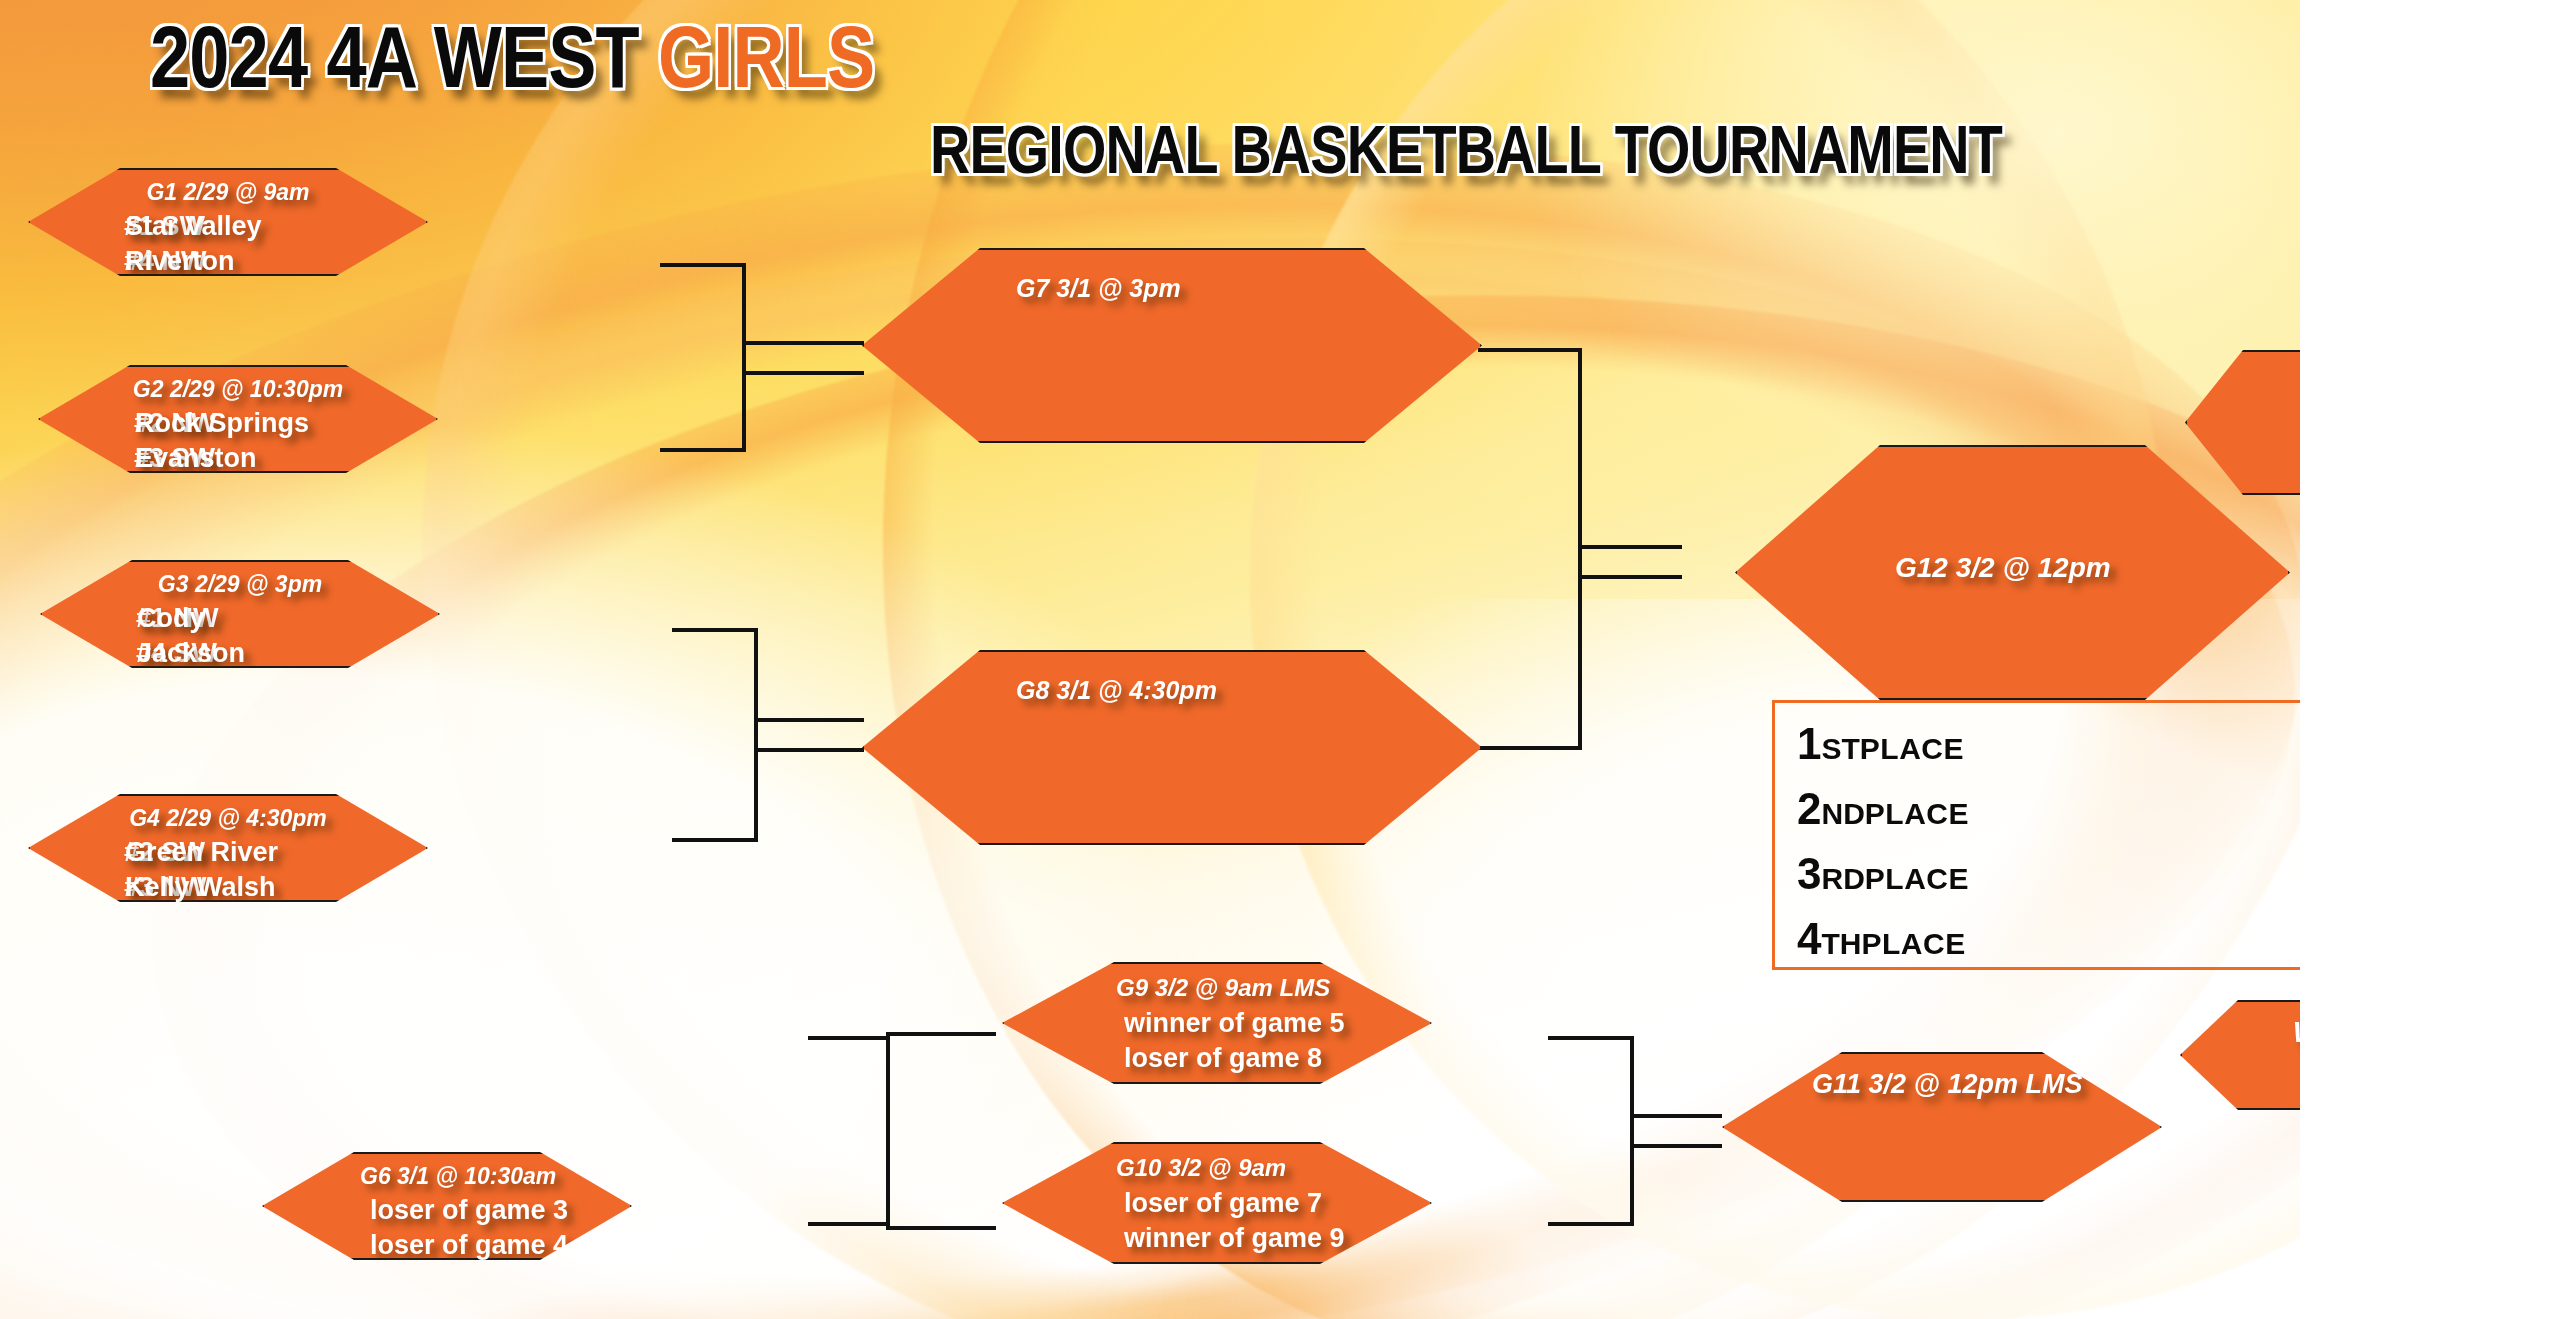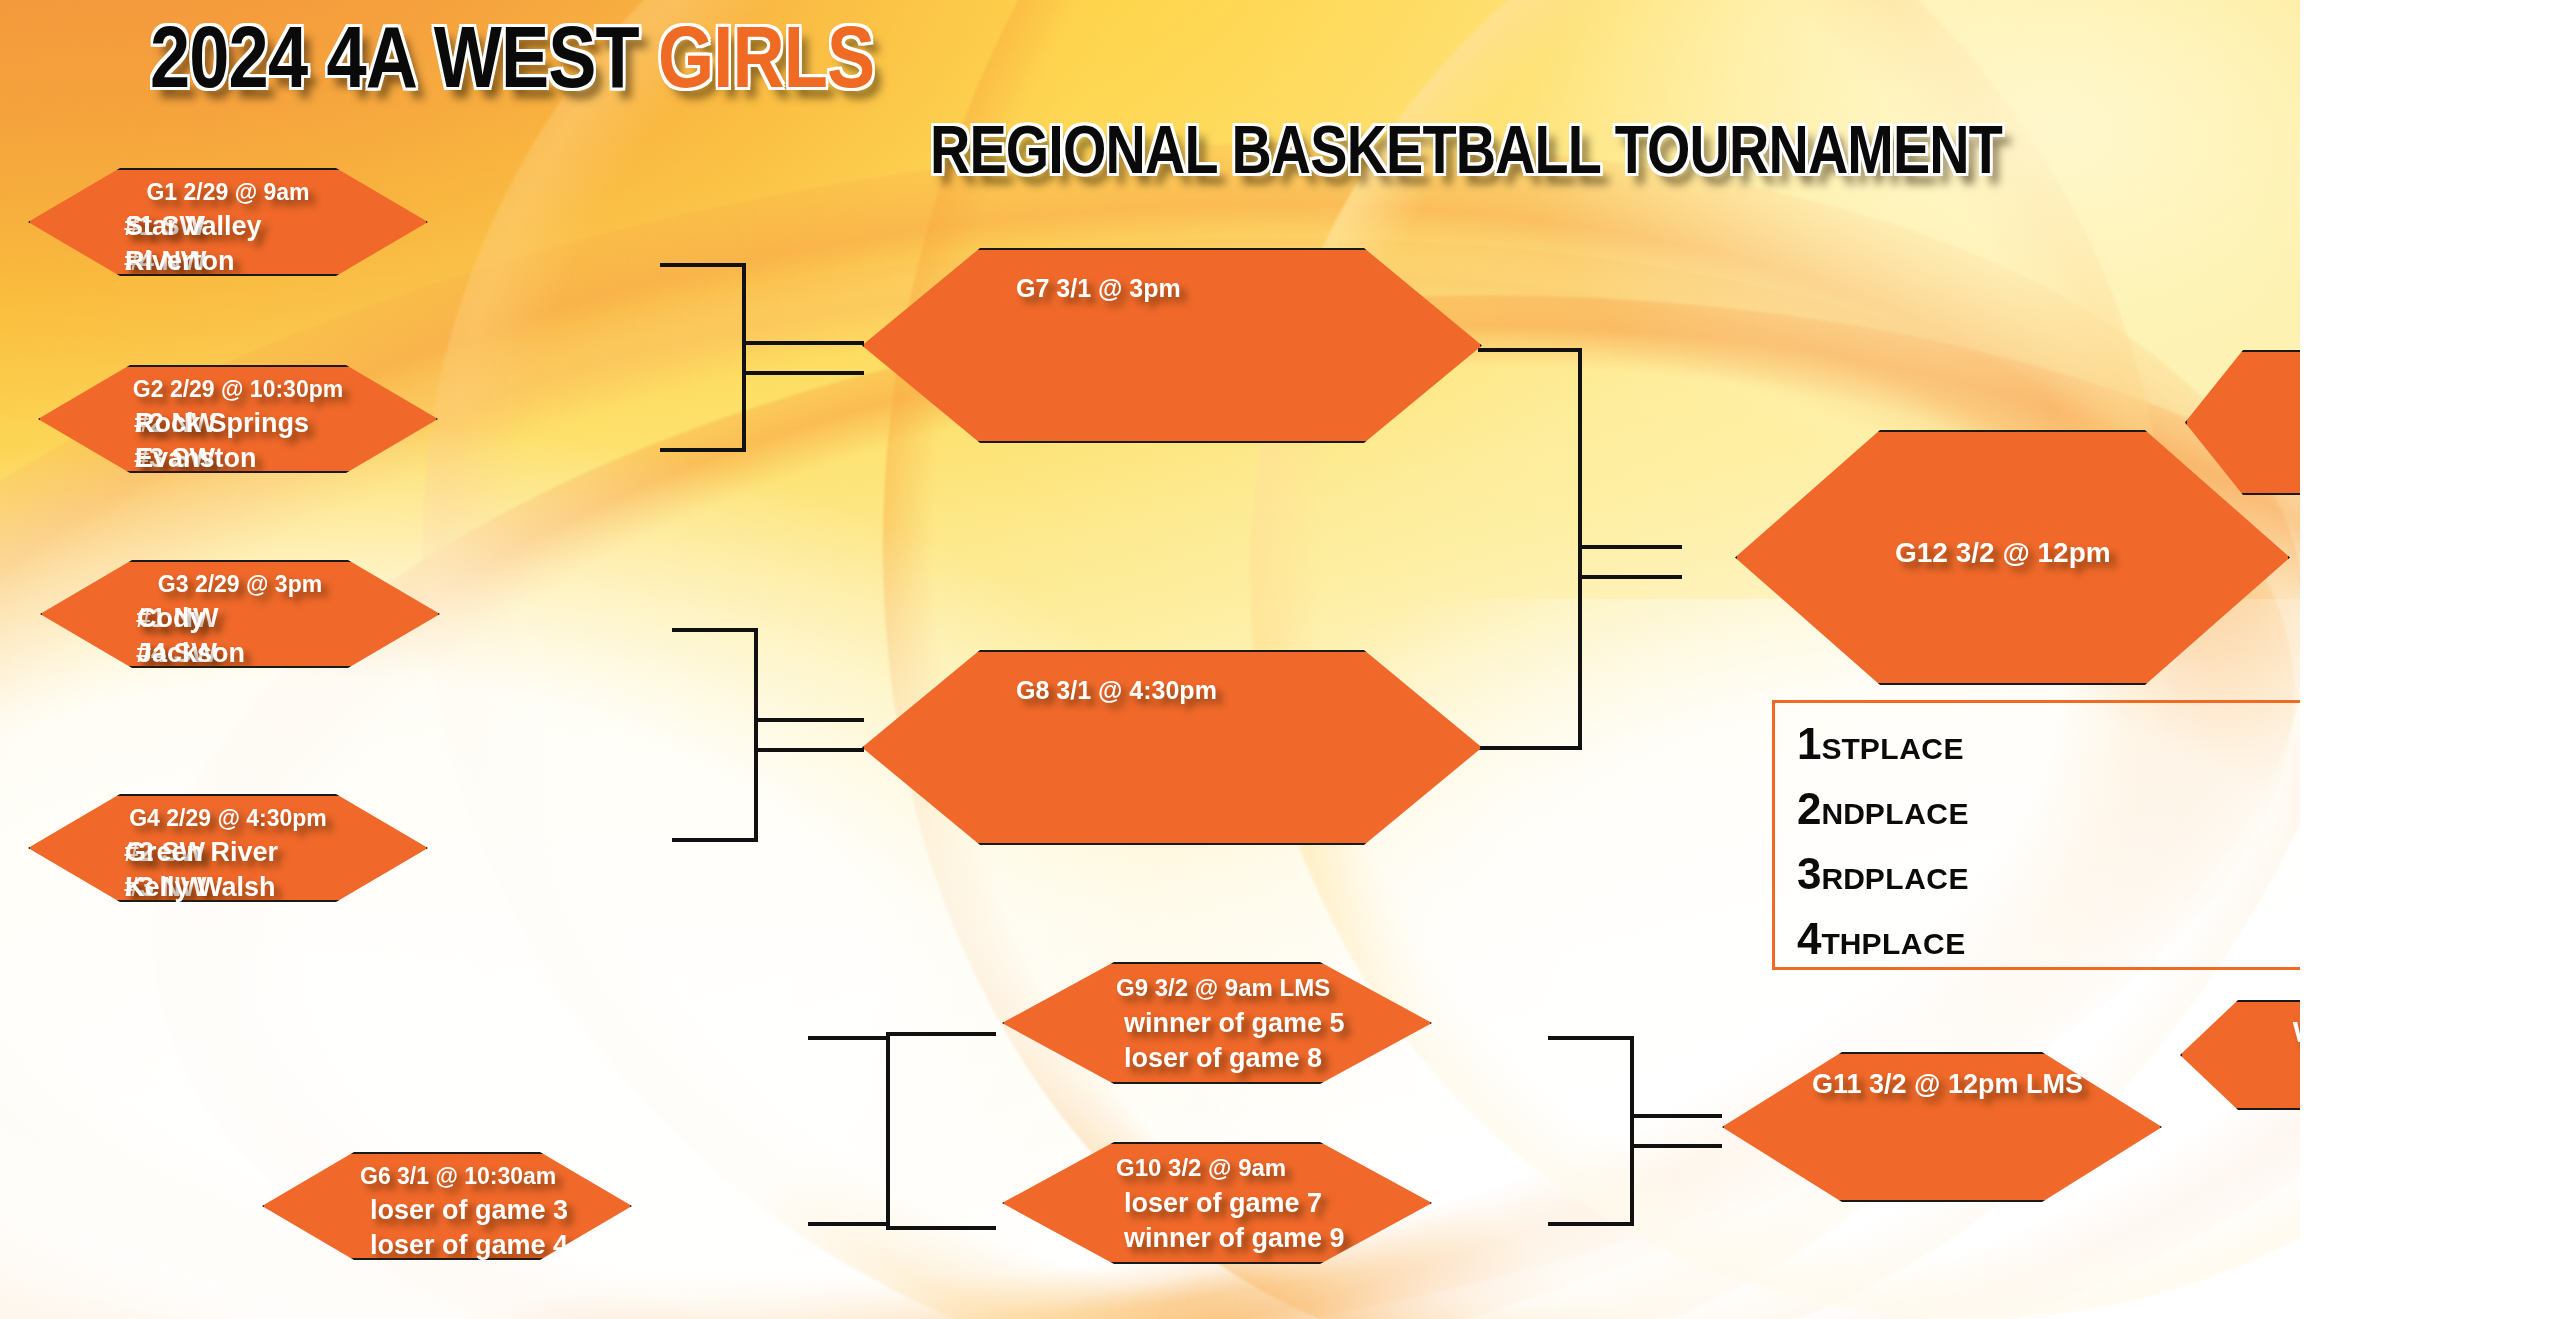--- a/index.html
+++ b/index.html
@@ -71,21 +71,21 @@
     background:rgba(60,40,10,.35);filter:blur(3px);z-index:-1;}
 
   
   .hex{position:absolute;background:#f0692a;
     border:2px solid #1a1a1a;box-sizing:border-box;
     clip-path:polygon(var(--n) 0, calc(100% - var(--n)) 0, 100% 50%, calc(100% - var(--n)) 100%, var(--n) 100%, 0 50%);
     filter:drop-shadow(9px 10px 7px rgba(55,35,5,.45));}
   .hex .txt{position:absolute;left:0;right:0;color:#fff;
     font-weight:bold;white-space:nowrap;
     text-shadow:6px 6px 7px rgba(70,35,0,.62);}
-  .hex .hdr{text-align:center;}
+  .hex .hdr{text-align:center;font-style:italic;}
   .hex .row{text-align:left;}
 
   
   .r1{--n:92px;width:400px;height:108px;}
   .r1 .hdr{top:9px;font-size:23px;}
   .r1 .r-a{top:41px;font-size:27px;}
   .r1 .r-b{top:76px;font-size:27px;}
   .r1 .seed{display:inline-block;width:95px;padding-left:94px;box-sizing:border-box;}
 
   
@@ -98,21 +98,21 @@
   .r2{--n:118px;width:620px;height:195px;}
   .r2 .hdr{top:24px;font-size:25px;text-align:left;padding-left:152px;}
 
   
   .c2{--n:112px;width:430px;height:122px;}
   .c2 .hdr{top:10px;font-size:24px;text-align:left;padding-left:112px;}
   .c2 .r-a{top:44px;font-size:27px;padding-left:120px;}
   .c2 .r-b{top:79px;font-size:27px;padding-left:120px;}
 
   
-  .rf{--n:145px;width:555px;height:255px;}
+  .rf{--n:145px;width:555px;height:255px;margin-top:15px;}
   .rf .hdr{top:105px;font-size:28px;text-align:left;padding-left:158px;}
   .cf{--n:120px;width:440px;height:150px;margin-top:22px;}
   .cf .hdr{top:15px;font-size:27px;text-align:left;padding-left:88px;}
 
   
   .win{--n:58px;font-family:"Liberation Sans Narrow","Liberation Sans",sans-serif;}
   .win .hdr{font-size:30px;letter-spacing:.5px;text-align:center;}
 
   
   #place-panel{position:absolute;left:1772px;top:700px;width:680px;height:270px;

